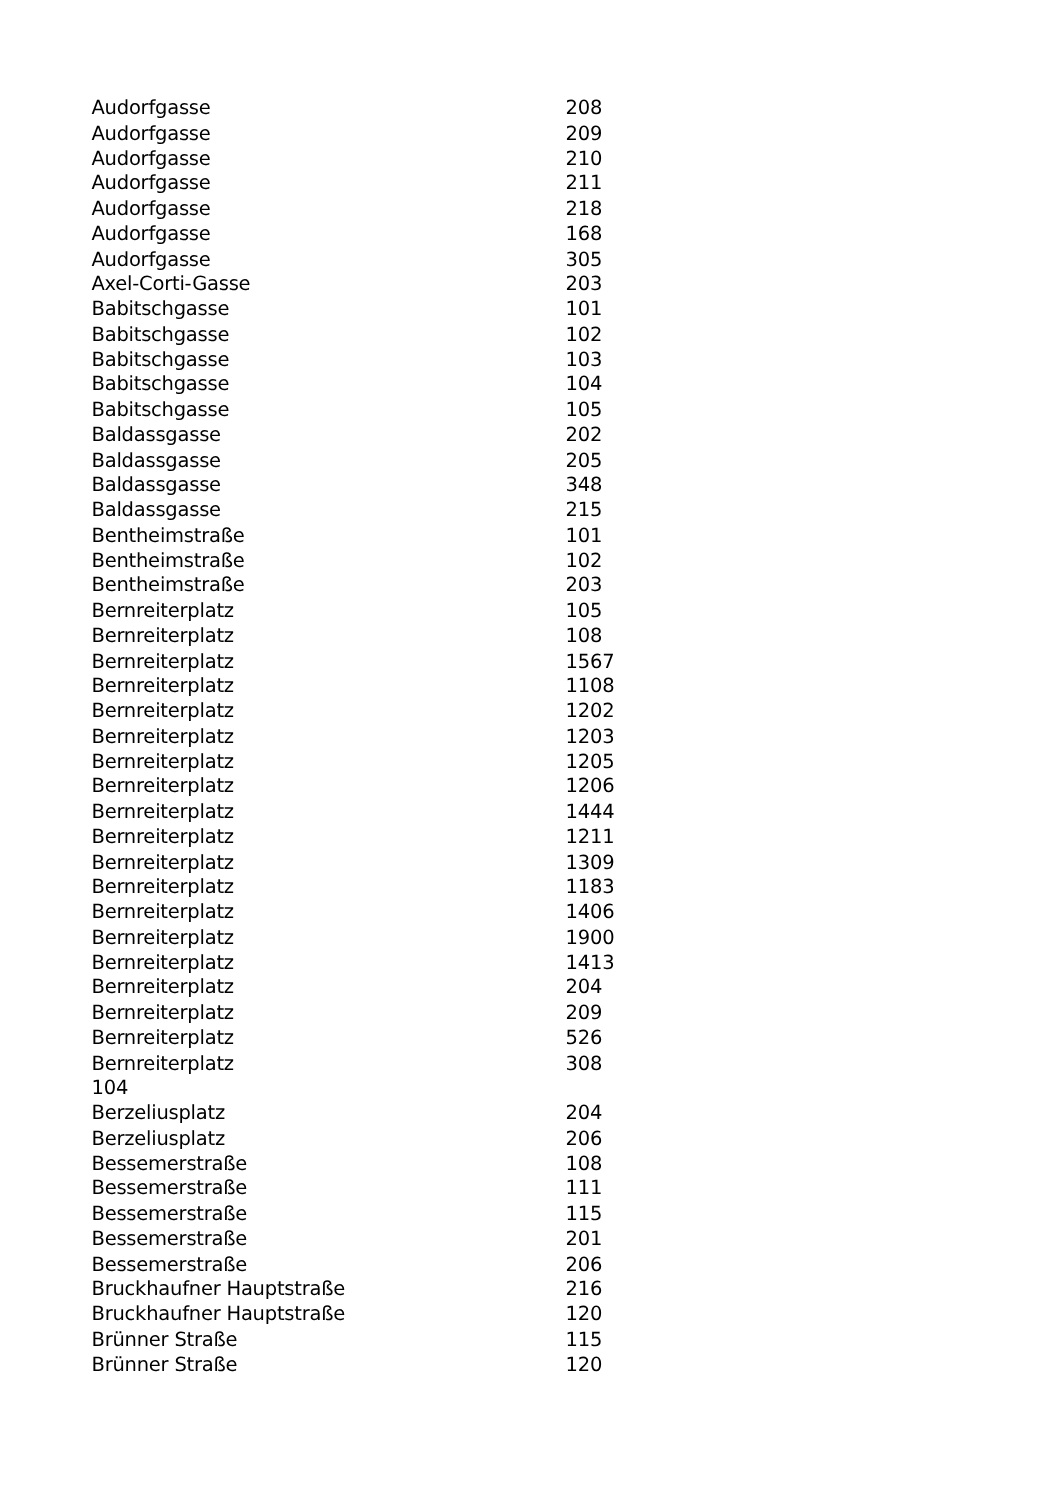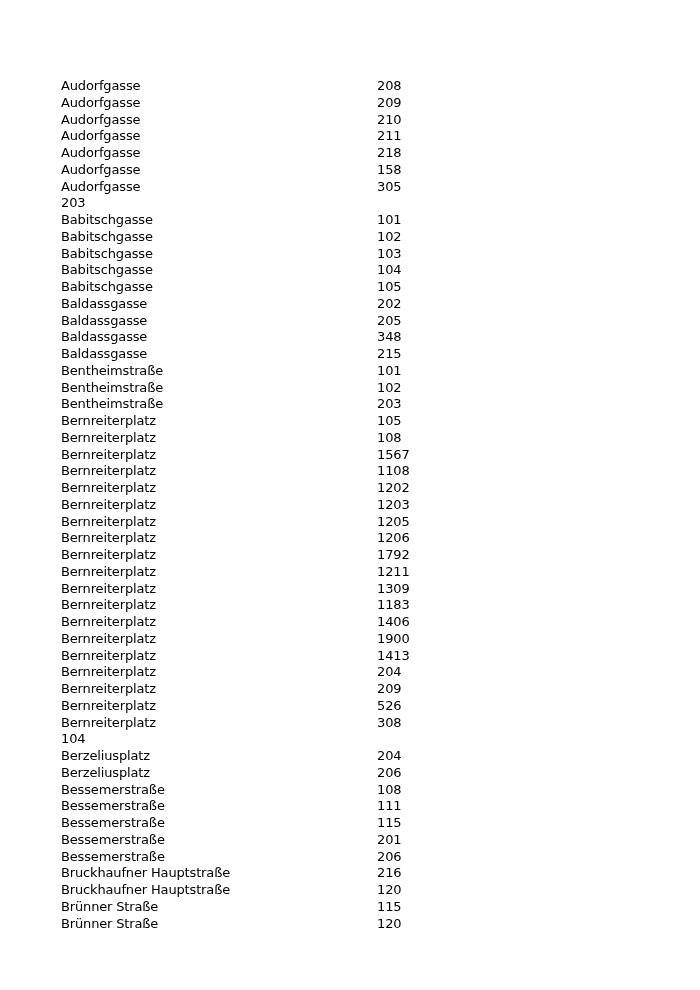--- a/index.html
+++ b/index.html
@@ -19,21 +19,21 @@
       position: absolute;
       left: 0;
       top: 0;
       width: 700px;
       height: 990px;
       background: #ffffff;
     }
     .table {
       position: absolute;
       left: 61px;
-      top: 78px;
+      top: 65px;
       width: 420px;
     }
     .row {
       height: 16.75px;
       display: flex;
       align-items: center;
       font-size: 13px;
       line-height: 16.75px;
       white-space: nowrap;
     }
@@ -66,27 +66,28 @@
       <div class="row">
         <span class="street">Audorfgasse</span>
         <span class="number">211</span>
       </div>
       <div class="row">
         <span class="street">Audorfgasse</span>
         <span class="number">218</span>
       </div>
       <div class="row">
         <span class="street">Audorfgasse</span>
-        <span class="number">158</span>
+        <span class="number">168</span>
       </div>
       <div class="row">
         <span class="street">Audorfgasse</span>
         <span class="number">305</span>
       </div>
       <div class="row">
+        <span class="street">Axel-Corti-Gasse</span>
         <span class="number">203</span>
       </div>
       <div class="row">
         <span class="street">Babitschgasse</span>
         <span class="number">101</span>
       </div>
       <div class="row">
         <span class="street">Babitschgasse</span>
         <span class="number">102</span>
       </div>
@@ -157,21 +158,21 @@
       <div class="row">
         <span class="street">Bernreiterplatz</span>
         <span class="number">1205</span>
       </div>
       <div class="row">
         <span class="street">Bernreiterplatz</span>
         <span class="number">1206</span>
       </div>
       <div class="row">
         <span class="street">Bernreiterplatz</span>
-        <span class="number">1792</span>
+        <span class="number">1444</span>
       </div>
       <div class="row">
         <span class="street">Bernreiterplatz</span>
         <span class="number">1211</span>
       </div>
       <div class="row">
         <span class="street">Bernreiterplatz</span>
         <span class="number">1309</span>
       </div>
       <div class="row">

